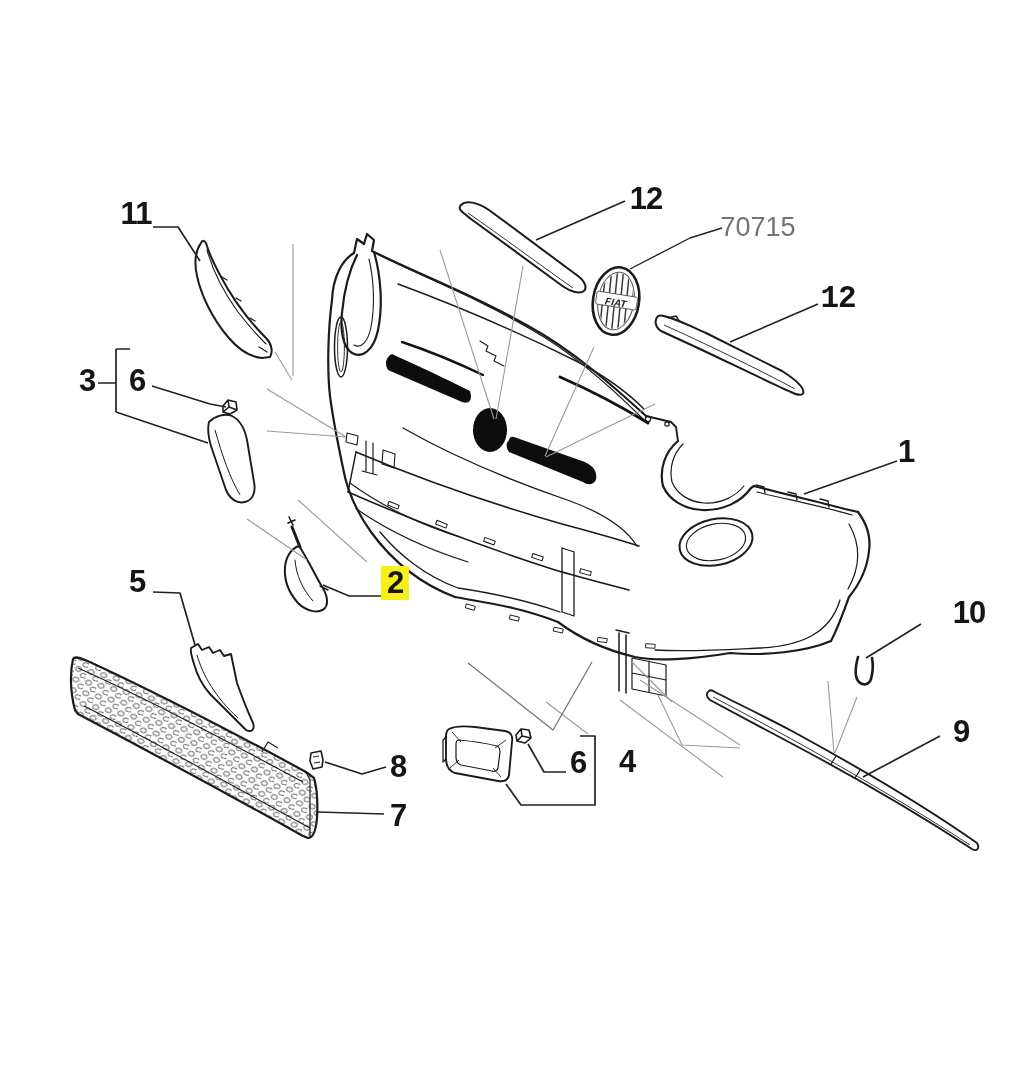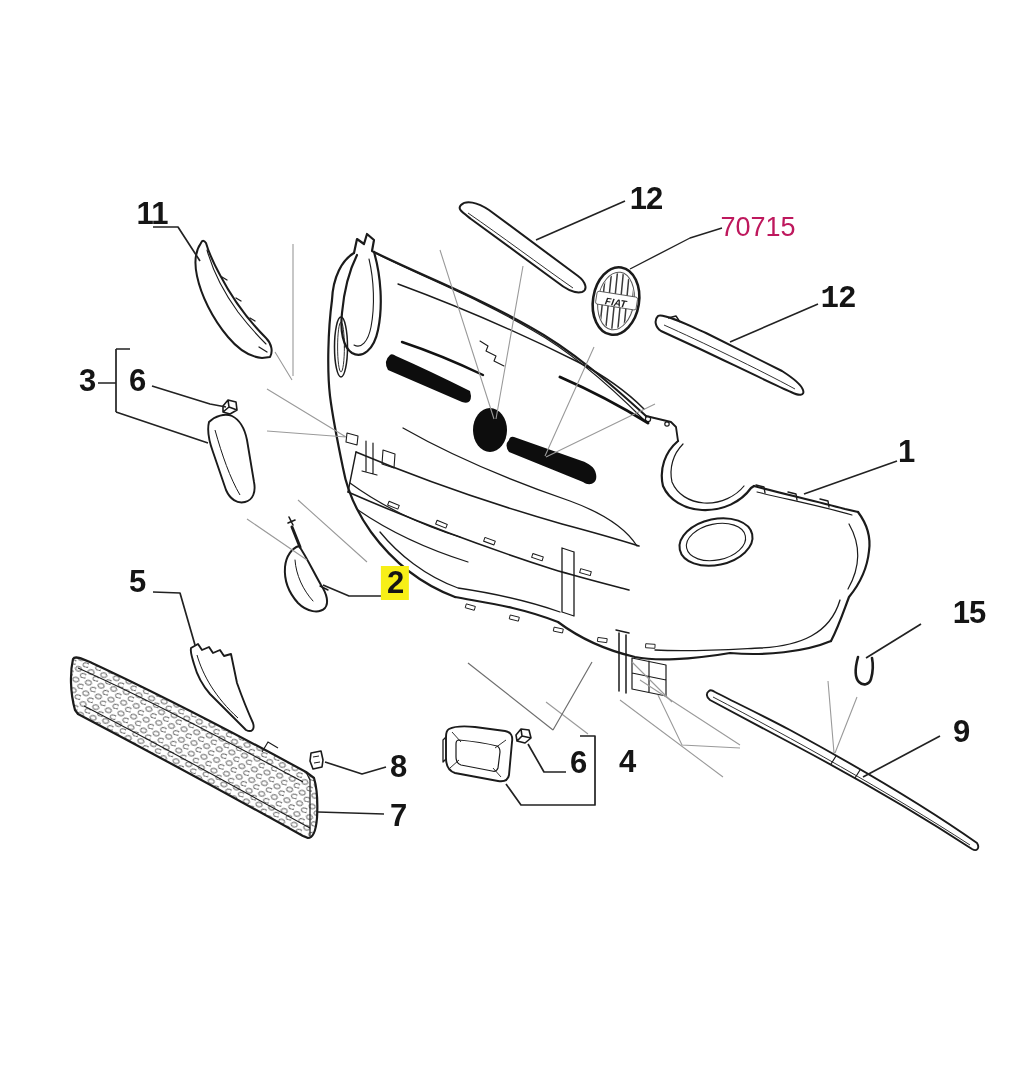--- a/index.html
+++ b/index.html
@@ -7,21 +7,21 @@
     position:relative;width:1024px;height:1079px;background:#ffffff;overflow:hidden;
     font-family:"Liberation Sans",sans-serif;
   }
   #art{position:absolute;left:0;top:0;}
   #labels{position:absolute;left:0;top:0;width:100%;height:100%;pointer-events:none;}
   .part-label{
     position:absolute;transform:translate(-50%,-50%);
     font:700 31px "Liberation Sans",sans-serif;color:#151515;letter-spacing:-1px;
     line-height:1;white-space:nowrap;
   }
-  .part-label.code{font:400 27px "Liberation Sans",sans-serif;letter-spacing:0;color:#be185d;}
+  .part-label.code{font:400 27px "Liberation Sans",sans-serif;letter-spacing:0;color:#737373;}
   .part-label.highlighted{background:var(--hl,#f7ef17);padding:1px 6px 2px 6px;}
 </style>
 </head>
 <body>
 
 <div id="stage" style="--hl: #f7ef17;">
   <svg id="art" width="1024" height="1079" viewBox="0 0 1024 1079" xmlns="http://www.w3.org/2000/svg">
     <defs>
       <pattern id="hex" width="13" height="11" patternUnits="userSpaceOnUse" patternTransform="rotate(14)">
         <ellipse cx="4" cy="3" rx="3.2" ry="2.3" fill="none" stroke="#4a4a4a" stroke-width="0.9"></ellipse>
@@ -215,29 +215,29 @@
       <path d="M 318,812 L 384,814"></path>
       <path d="M 325,762 L 362,774 L 386,767"></path>
       <path d="M 528,744 L 544,772 L 566,772"></path>
       <path d="M 580,736 L 595,736 L 595,805 L 521,805 L 506,784"></path>
       <path d="M 863,777 L 940,736"></path>
       <path d="M 866,658 L 921,624"></path>
     </g>
   </svg>
 
   <div id="labels">
-      <div class="part-label" style="left: 136px; top: 213px; margin-left: 16px;">11</div>
+      <div class="part-label" style="left: 136px; top: 213px;">11</div>
       <div class="part-label" style="left: 646px; top: 198px;">12</div>
       <div class="part-label code" style="left: 758px; top: 227px;">70715</div>
       <div class="part-label" style="left: 838px; top: 298px; font-family: Liberation Mono, monospace;">12</div>
       <div class="part-label" style="left: 906px; top: 451px;">1</div>
       <div class="part-label" style="left: 87px; top: 380px;">3</div>
       <div class="part-label" style="left: 137px; top: 380px;">6</div>
       <div class="part-label highlighted" style="left: 395px; top: 583px;">2</div>
       <div class="part-label" style="left: 137px; top: 581px;">5</div>
-      <div class="part-label" style="left: 969px; top: 612px;">15</div>
+      <div class="part-label" style="left: 969px; top: 612px;">10</div>
       <div class="part-label" style="left: 398px; top: 766px;">8</div>
       <div class="part-label" style="left: 961px; top: 731px;">9</div>
       <div class="part-label" style="left: 398px; top: 815px;">7</div>
       <div class="part-label" style="left: 578px; top: 762px;">6</div>
       <div class="part-label" style="left: 627px; top: 761px;">4</div>
     </div>
 </div>
 
 </body></html>

